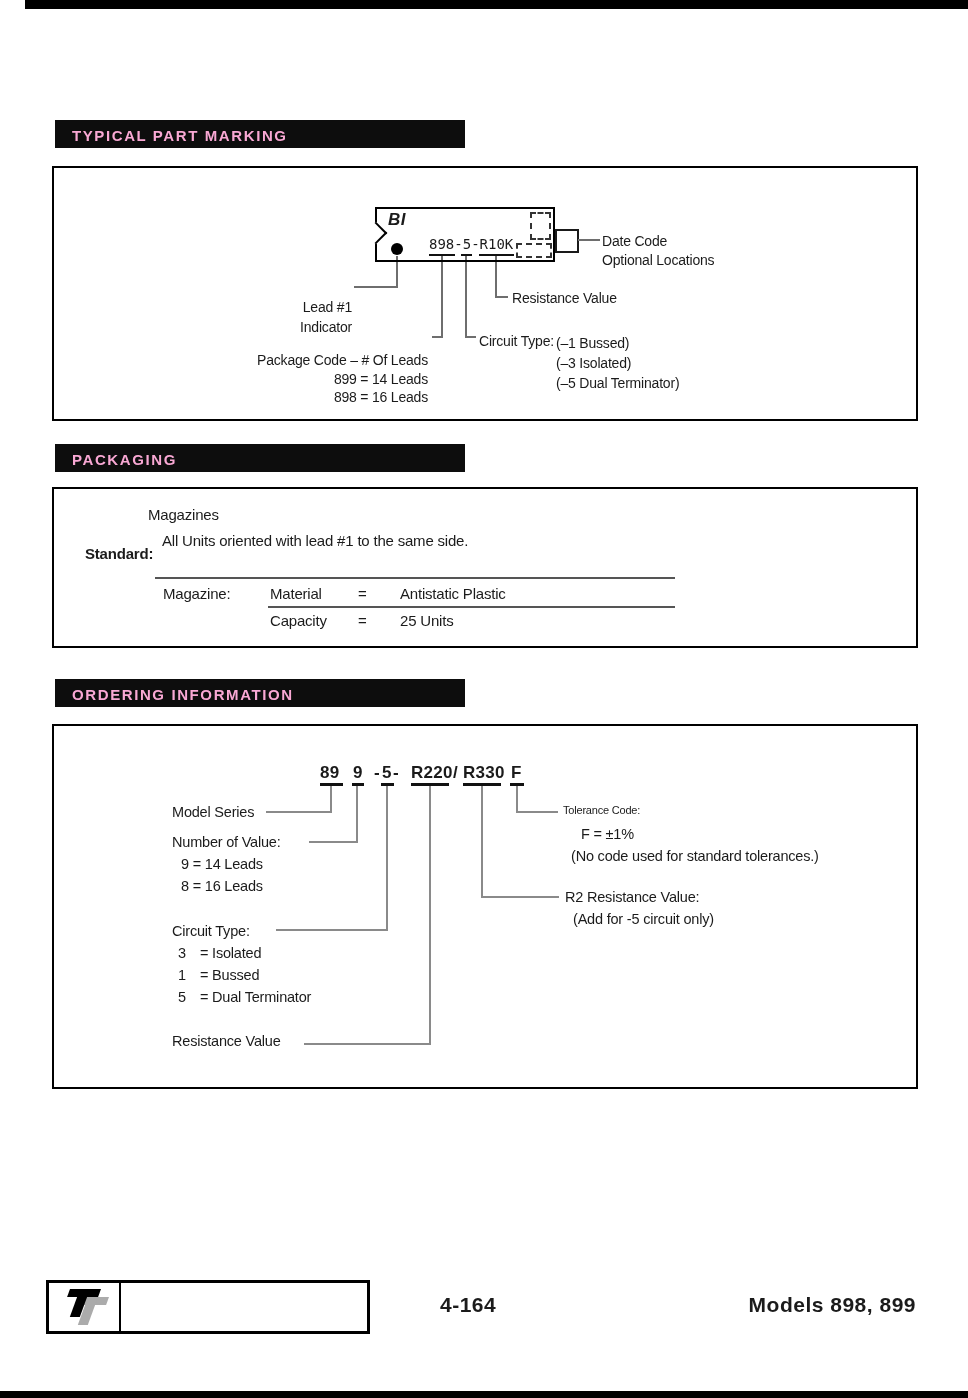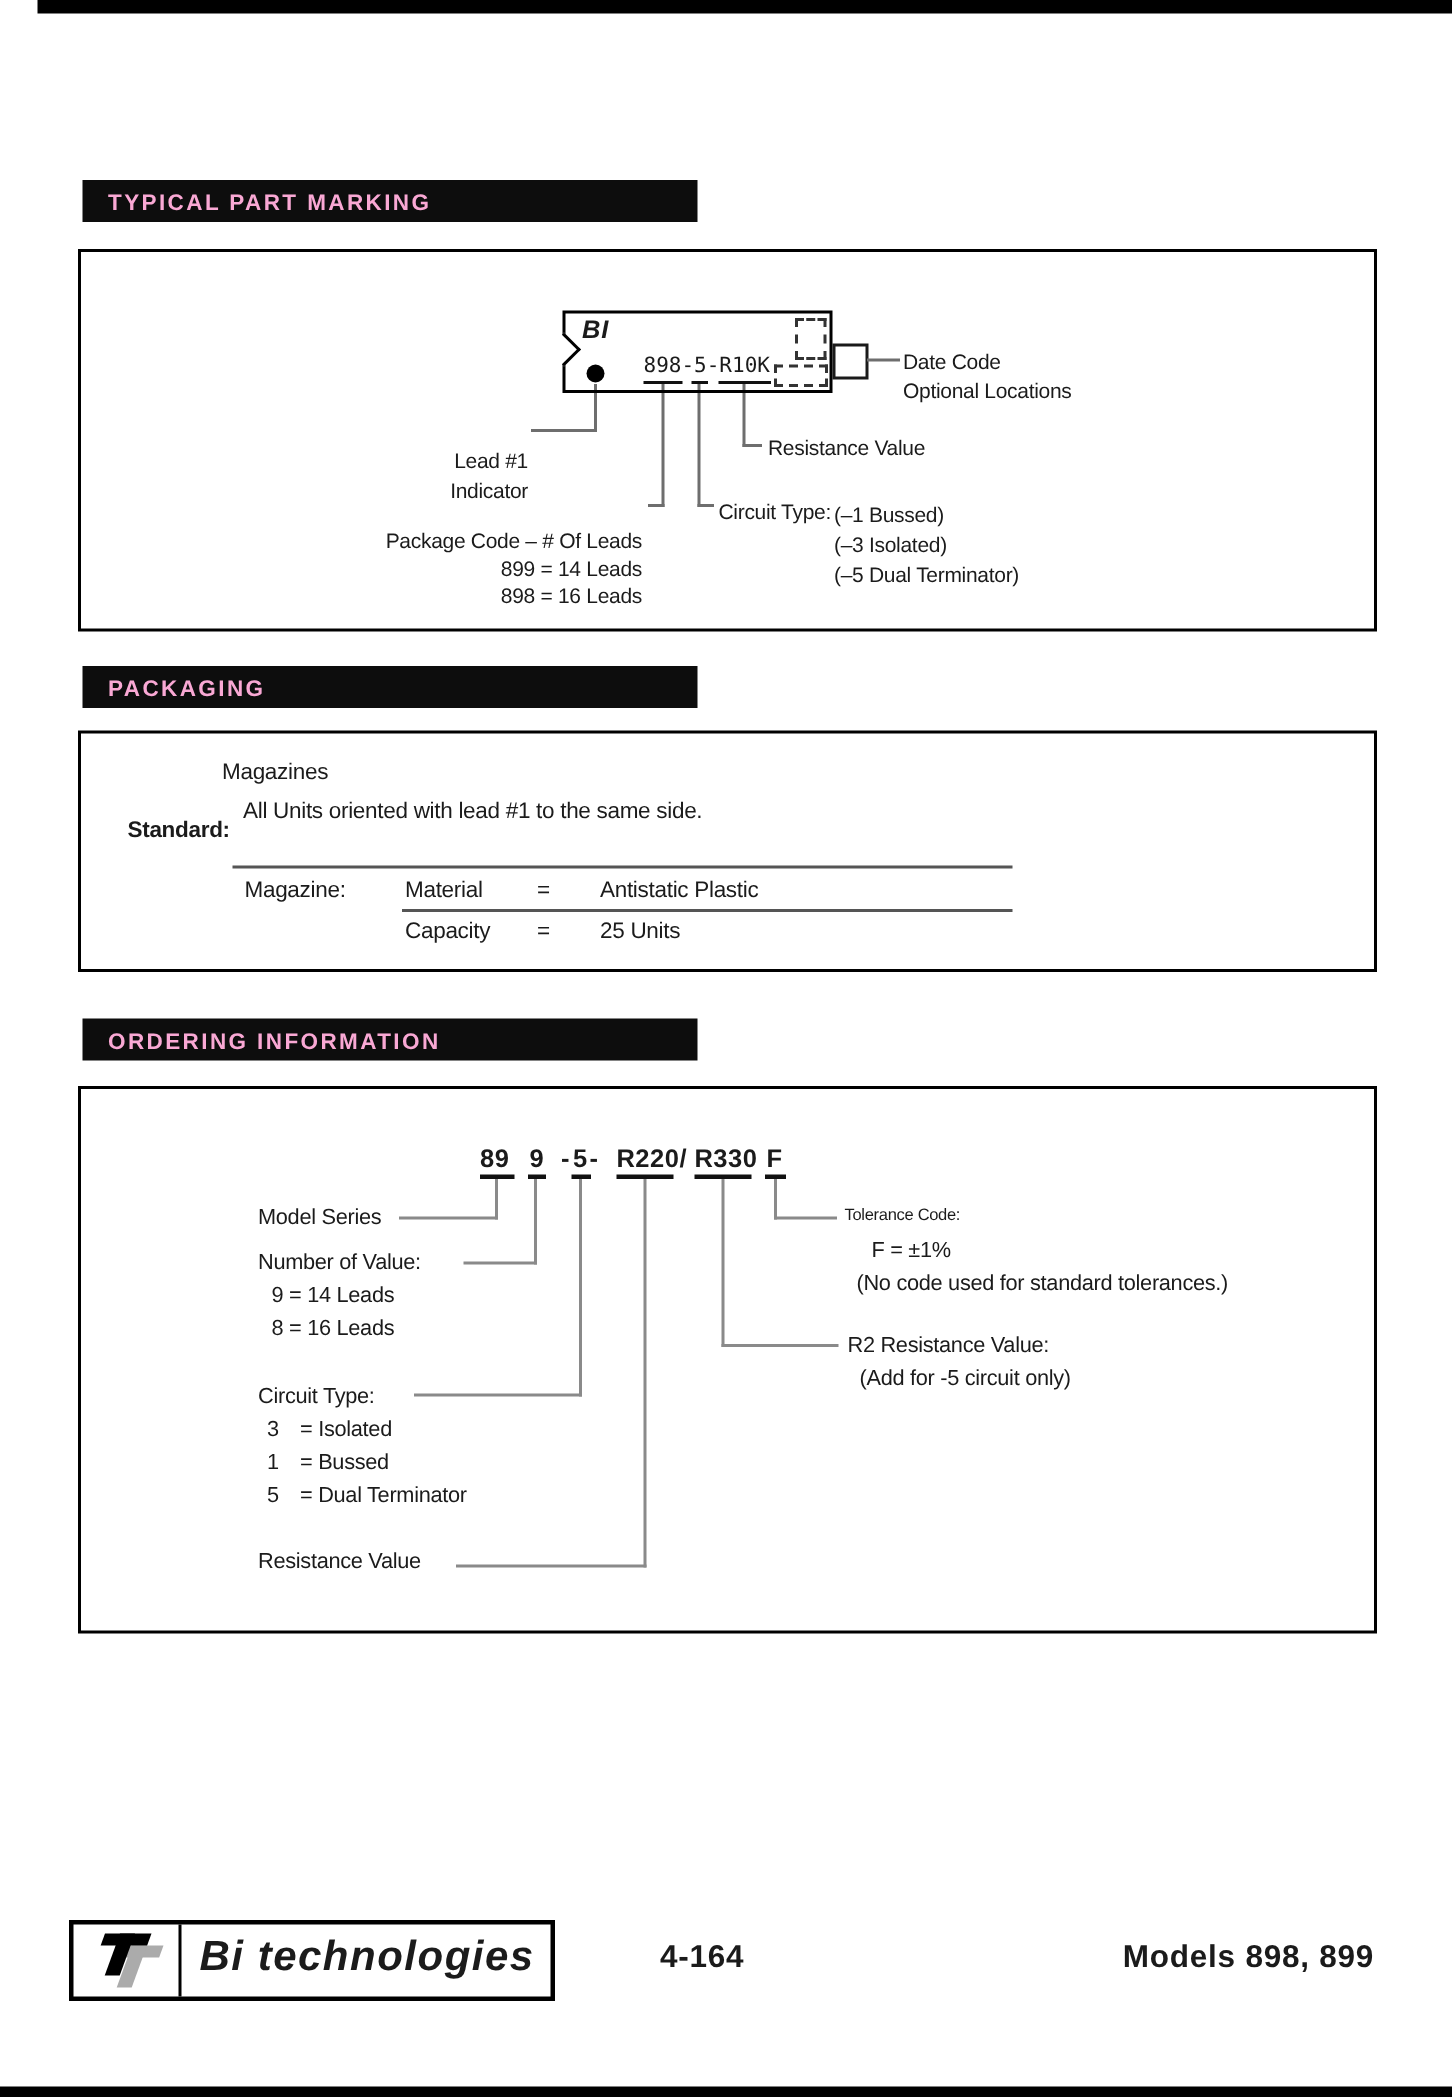--- a/index.html
+++ b/index.html
@@ -175,17 +175,16 @@
   <svg style="position:absolute;left:54px;top:1285px;" width="62" height="42" viewBox="0 0 62 42">
     <g transform="translate(24,12) skewX(-20)" fill="#ababab">
       <rect x="0" y="0" width="31" height="8"></rect>
       <rect x="10" y="0" width="10" height="28"></rect>
     </g>
     <g transform="translate(16,4) skewX(-20)" fill="#000000">
       <rect x="0" y="0" width="31" height="8"></rect>
       <rect x="10" y="0" width="10" height="28"></rect>
     </g>
   </svg>
-  <div class="flogotext">Bi technologies</div>
   <div class="fpage">4-164</div>
   <div class="fmodels">Models 898, 899</div>
 
 </div>
 
 </body></html>

